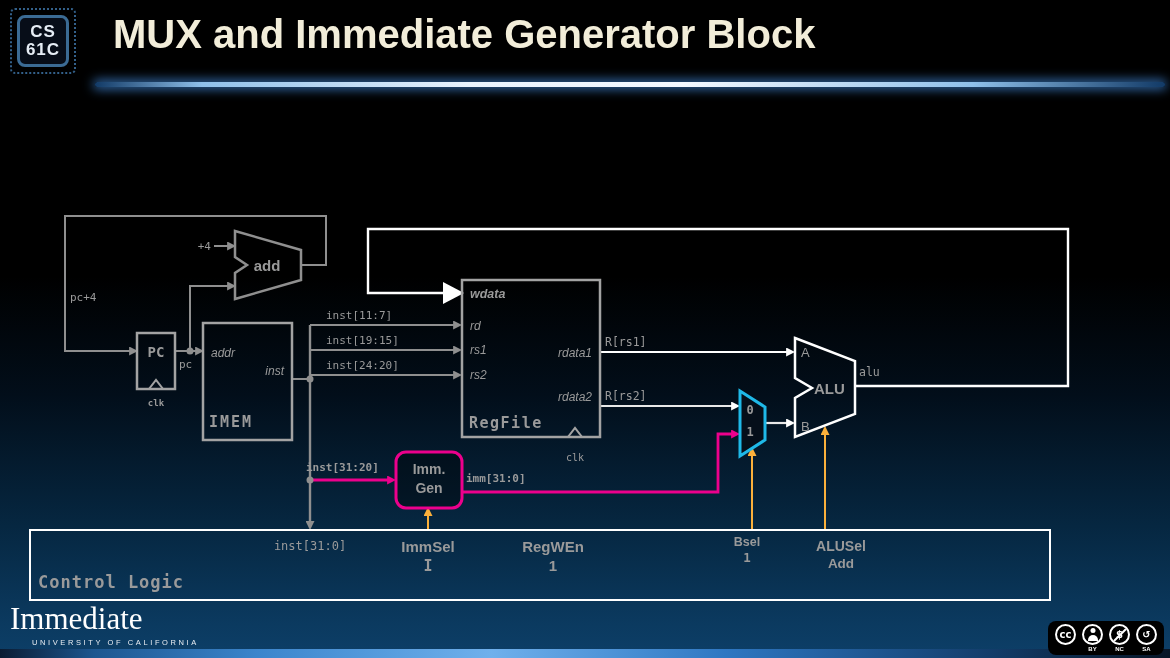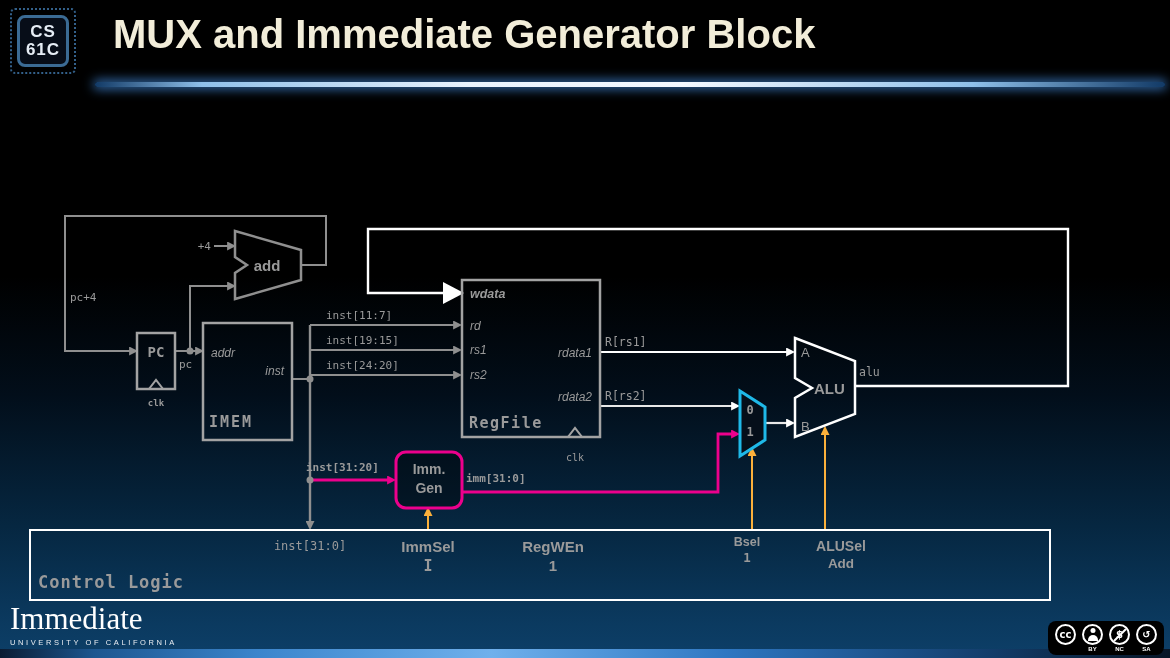--- a/index.html
+++ b/index.html
@@ -23,21 +23,21 @@
     box-shadow: 0 0 11px 2px rgba(64,134,214,0.85); }
   
   .diagram { position:absolute; left:0; top:0; }
   text { font-family:"DejaVu Sans Mono", monospace; fill:#9a9a9a; }
   text.sans { font-family:"Liberation Sans", sans-serif; }
   text.b { font-weight:bold; }
   text.i { font-style:italic; }
   
   .berkeley { position:absolute; left:10px; top:603px; color:#ffffff; }
   .berkeley-word { font-family:"Liberation Serif", serif; font-size:31px; line-height:1; }
-  .berkeley-sub { font-size:7.5px; letter-spacing:2.6px; color:#e9edf2; margin-top:4px; 
+  .berkeley-sub { font-size:7.5px; letter-spacing:2.6px; color:#e9edf2; margin-top:4px; margin-left:22px;
     font-family:"Liberation Sans", sans-serif; }
   .bottom-bar { position:absolute; left:0; bottom:0; width:1170px; height:9px;
     background: linear-gradient(90deg, #0a1c33 0%, #1d5globalThis 0%, #1d568f 8%, #3b85cc 22%, #6fb0ec 42%, #2e77c2 62%, #123c69 85%, #081526 100%); }
   .cc-badge { position:absolute; right:6px; bottom:3px; background:#000;
     border-radius:8px; padding:3px 7px 2px 7px; display:flex; gap:6px; align-items:flex-start; }
   .cc-col { display:flex; flex-direction:column; align-items:center; gap:1px; }
   .cc-circle { position:relative; width:21px; height:21px; border:2px solid #fff; border-radius:50%;
     color:#fff; font-size:10px; font-weight:bold; display:flex; align-items:center; justify-content:center;
     font-family:"DejaVu Sans", sans-serif; overflow:hidden; }
   .cc-circle.nc::after { content:""; position:absolute; width:30px; height:2px; background:#fff; transform:rotate(-45deg); }

